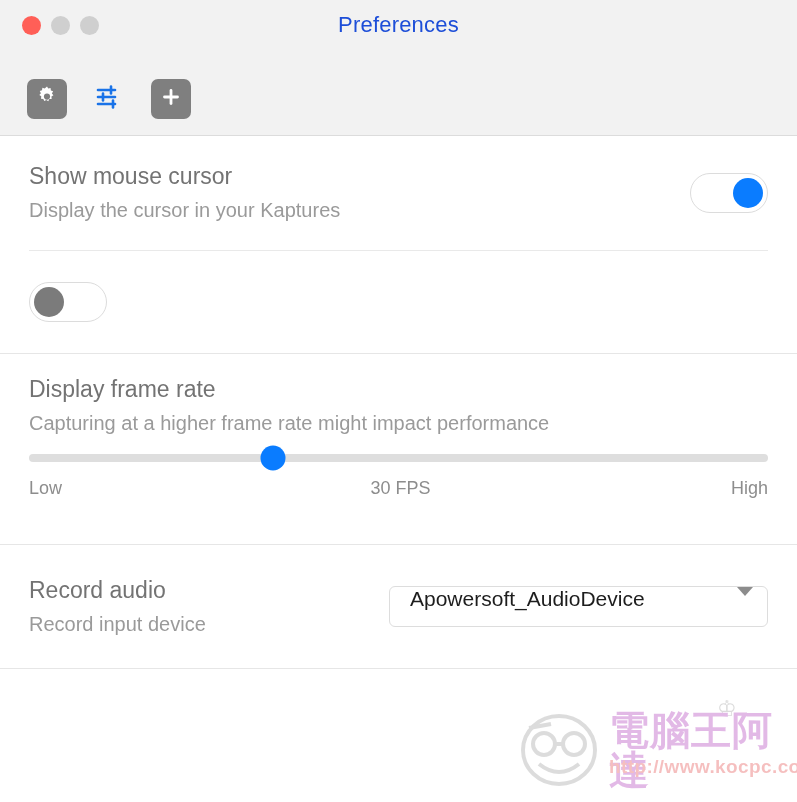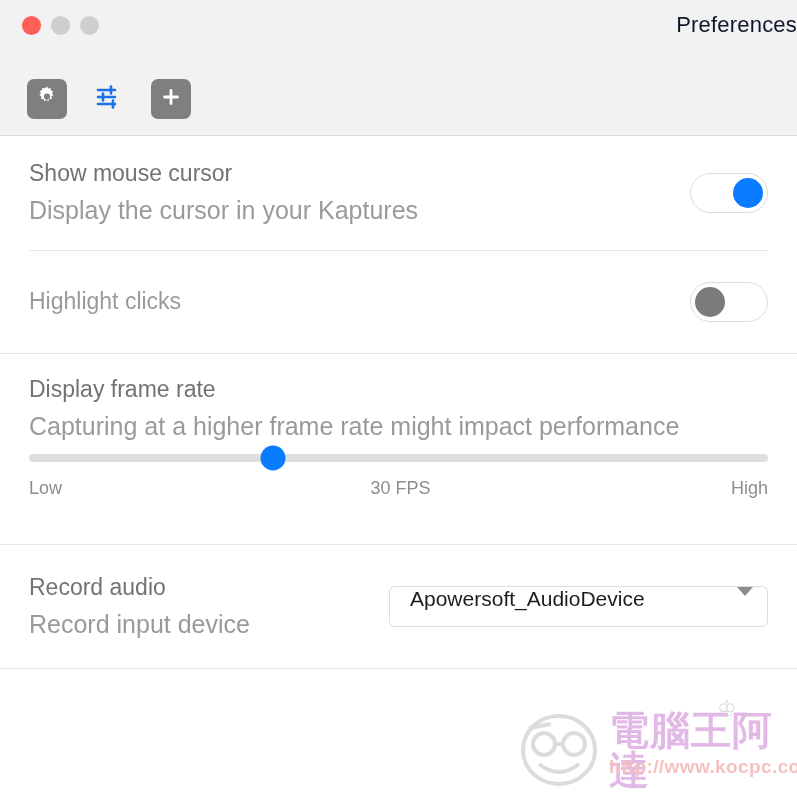--- a/index.html
+++ b/index.html
@@ -43,23 +43,23 @@
   }
   .light-close  { background: #ff5f57; }
   .light-min    { background: #cfcfcf; }
   .light-zoom   { background: #cfcfcf; }
 
   .window-title {
     position: absolute;
     left: 0;
     right: 0;
     top: 12px;
-    text-align: right;
+    text-align: center;
     font-size: 22px;
-    color: #0f172a;
+    color: #1d4ed8;
     letter-spacing: .2px;
   }
 
   
   .toolbar {
     position: relative;
     height: 74px;
     background: #f2f2f2;
     border-bottom: 1px solid #dcdcdc;
     box-sizing: border-box;
@@ -96,21 +96,21 @@
     justify-content: space-between;
   }
   .labels { display: flex; flex-direction: column; }
   .row-title {
     font-size: 23px;
     color: #737373;
     line-height: 1.18;
   }
   .row-title.muted { color: #9a9a9a; }
   .row-sub {
-    font-size: 25px;
+    font-size: 20px;
     color: #9a9a9a;
     margin-top: 9px;
     line-height: 1.18;
   }
 
   .divider-inset {
     height: 1px;
     background: #e9e9e9;
     margin: 0 29px;
   }
@@ -311,23 +311,20 @@
         <div class="toggle on">
           <span class="knob"></span>
         </div>
       </div>
     </div>
 
     <div class="divider-inset"></div>
 
     <div class="row" style="height:102px;">
       <div class="row-inner" style="height:102px;">
-        <div class="labels">
-          <div class="row-title muted">Highlight clicks</div>
-        </div>
         <div class="toggle off">
           <span class="knob"></span>
         </div>
       </div>
     </div>
 
     <div class="divider-full"></div>
 
     <div class="row" style="height:84px;">
       <div class="row-inner" style="height:84px; align-items:flex-start; padding-top:22px;">

